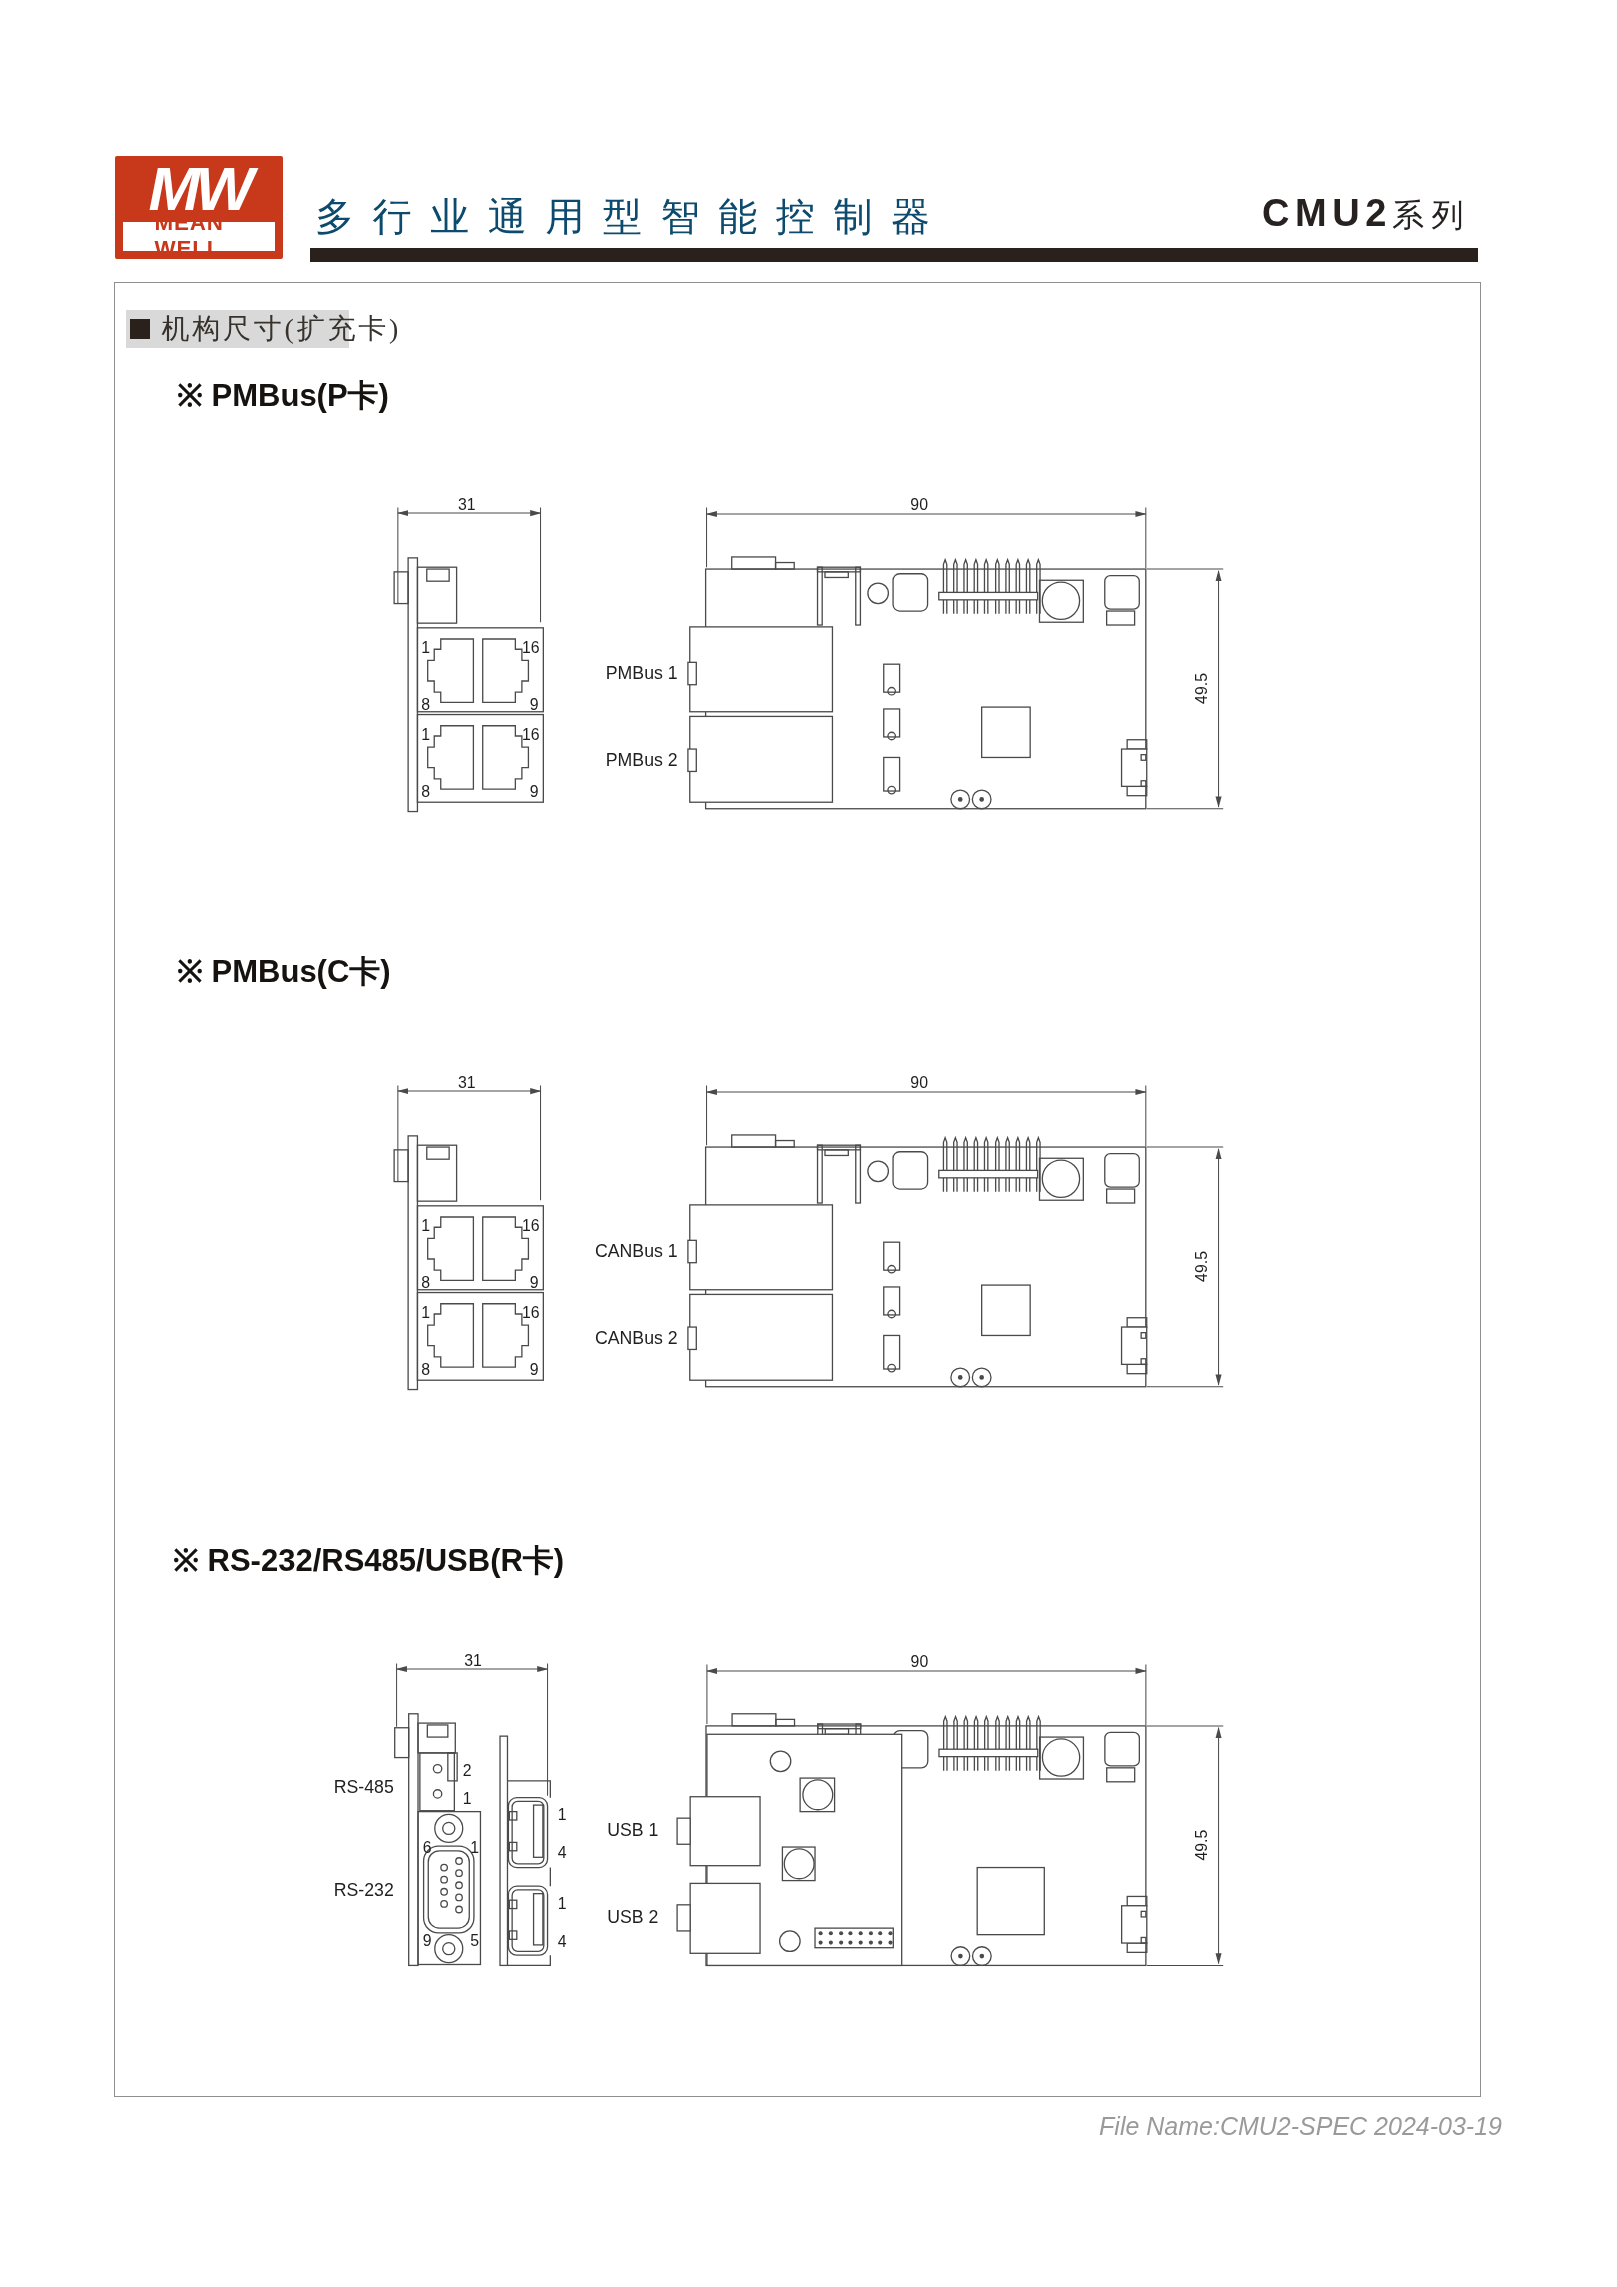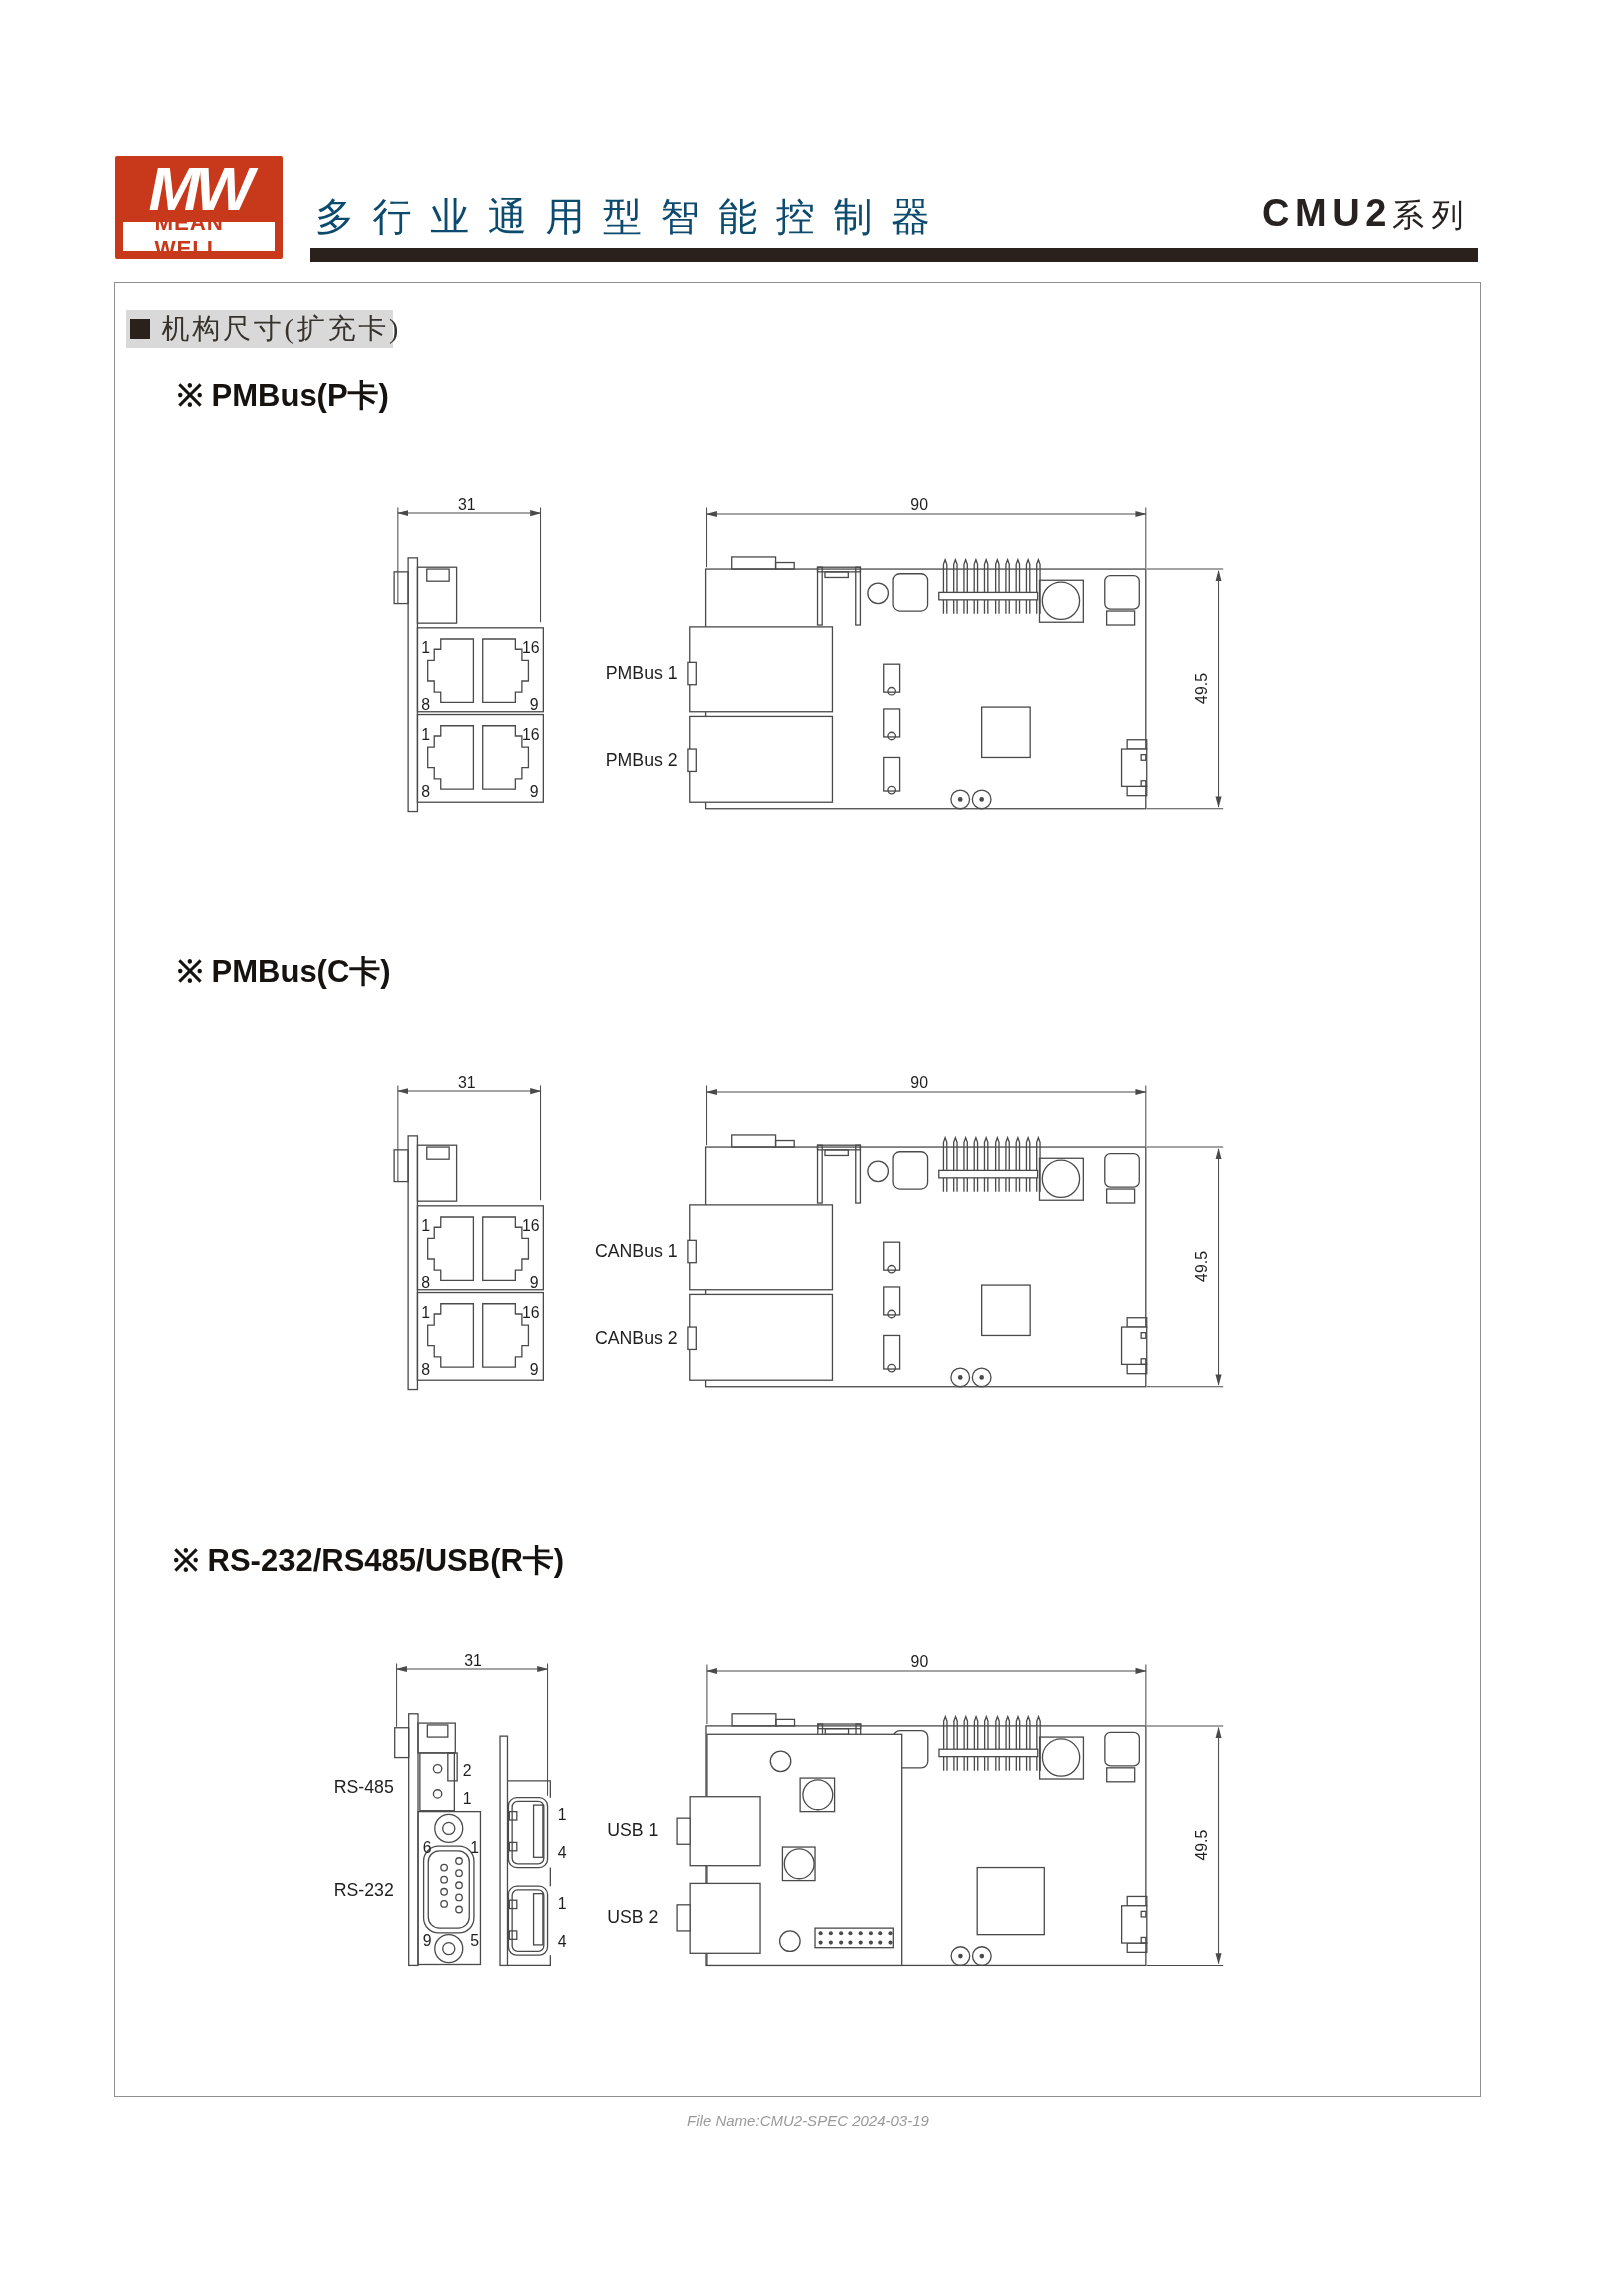--- a/index.html
+++ b/index.html
@@ -19,21 +19,21 @@
   .doc-title{position:absolute;left:315px;top:190px;font-family:"Liberation Serif",serif;
         font-size:39px;letter-spacing:18.6px;color:#0c4a6e;white-space:nowrap;}
   .series{position:absolute;top:192px;right:146px;white-space:nowrap;color:#272220;}
   .series .model{font-family:"Liberation Sans",sans-serif;font-weight:bold;
         font-size:38px;letter-spacing:5.6px;}
   .series .suffix{font-family:Liberation Serif, serif;font-size:32px;letter-spacing:7.5px;}
   .title-bar{position:absolute;left:310px;top:248px;width:1168px;height:14px;background:#2a211c;}
   
   .content-box{position:absolute;left:114px;top:282px;width:1365px;height:1813px;
         border:1.9px solid #8f8f8f;background:#ffffff;}
-  .sec-title{position:absolute;left:126px;top:310px;width:267px;height:38px;
+  .sec-title{position:absolute;left:126px;top:310px;width:223px;height:38px;
         background:#d9d9d9;display:flex;align-items:center;}
   .sec-bullet{width:20.5px;height:20.5px;background:#2a211c;margin-left:3.7px;
         font-size:0;flex:0 0 20.5px;}
   .sec-title-text{font-family:"Liberation Serif",serif;font-size:28px;color:#38322c;
         margin-left:11.2px;letter-spacing:2.8px;white-space:nowrap;}
   .sub-head{position:absolute;font-weight:bold;font-size:31px;color:#16120f;
         white-space:nowrap;font-family:"Liberation Sans",sans-serif;}
   .sub-head.s1{left:177px;top:373px;}
   .sub-head.s2{left:177px;top:949px;}
   .sub-head.s3{left:173px;top:1538px;}
@@ -41,22 +41,22 @@
   svg.drawing{position:absolute;overflow:visible;}
   svg .ln{stroke:#4a4a4a;stroke-width:1.4;fill:none;}
   svg .lnw{stroke:#4a4a4a;stroke-width:1.4;fill:#ffffff;}
   svg .dim{stroke:#4a4a4a;stroke-width:1.1;fill:none;}
   svg text{fill:#1f1f1f;font-family:"Liberation Sans",sans-serif;}
   svg .dimtxt{font-size:17px;}
   svg .pintxt{font-size:17px;}
   svg .lbl{font-size:19px;}
   svg .dot{fill:#4a4a4a;stroke:none;}
   
-  .footer{position:absolute;top:2112px;right:115px;width:1388px;text-align:center;
-        font-style:italic;font-size:15px;color:#9a9a9a;
+  .footer{position:absolute;top:2112px;right:115px;width:1388px;text-align:right;
+        font-style:italic;font-size:25px;color:#9a9a9a;
         font-family:"Liberation Sans",sans-serif;}
 </style>
 </head>
 <body>
 
 <div class="page">
 
   <div class="logo">
     <div class="logo-mw">MW</div>
     <div class="logo-strip">

